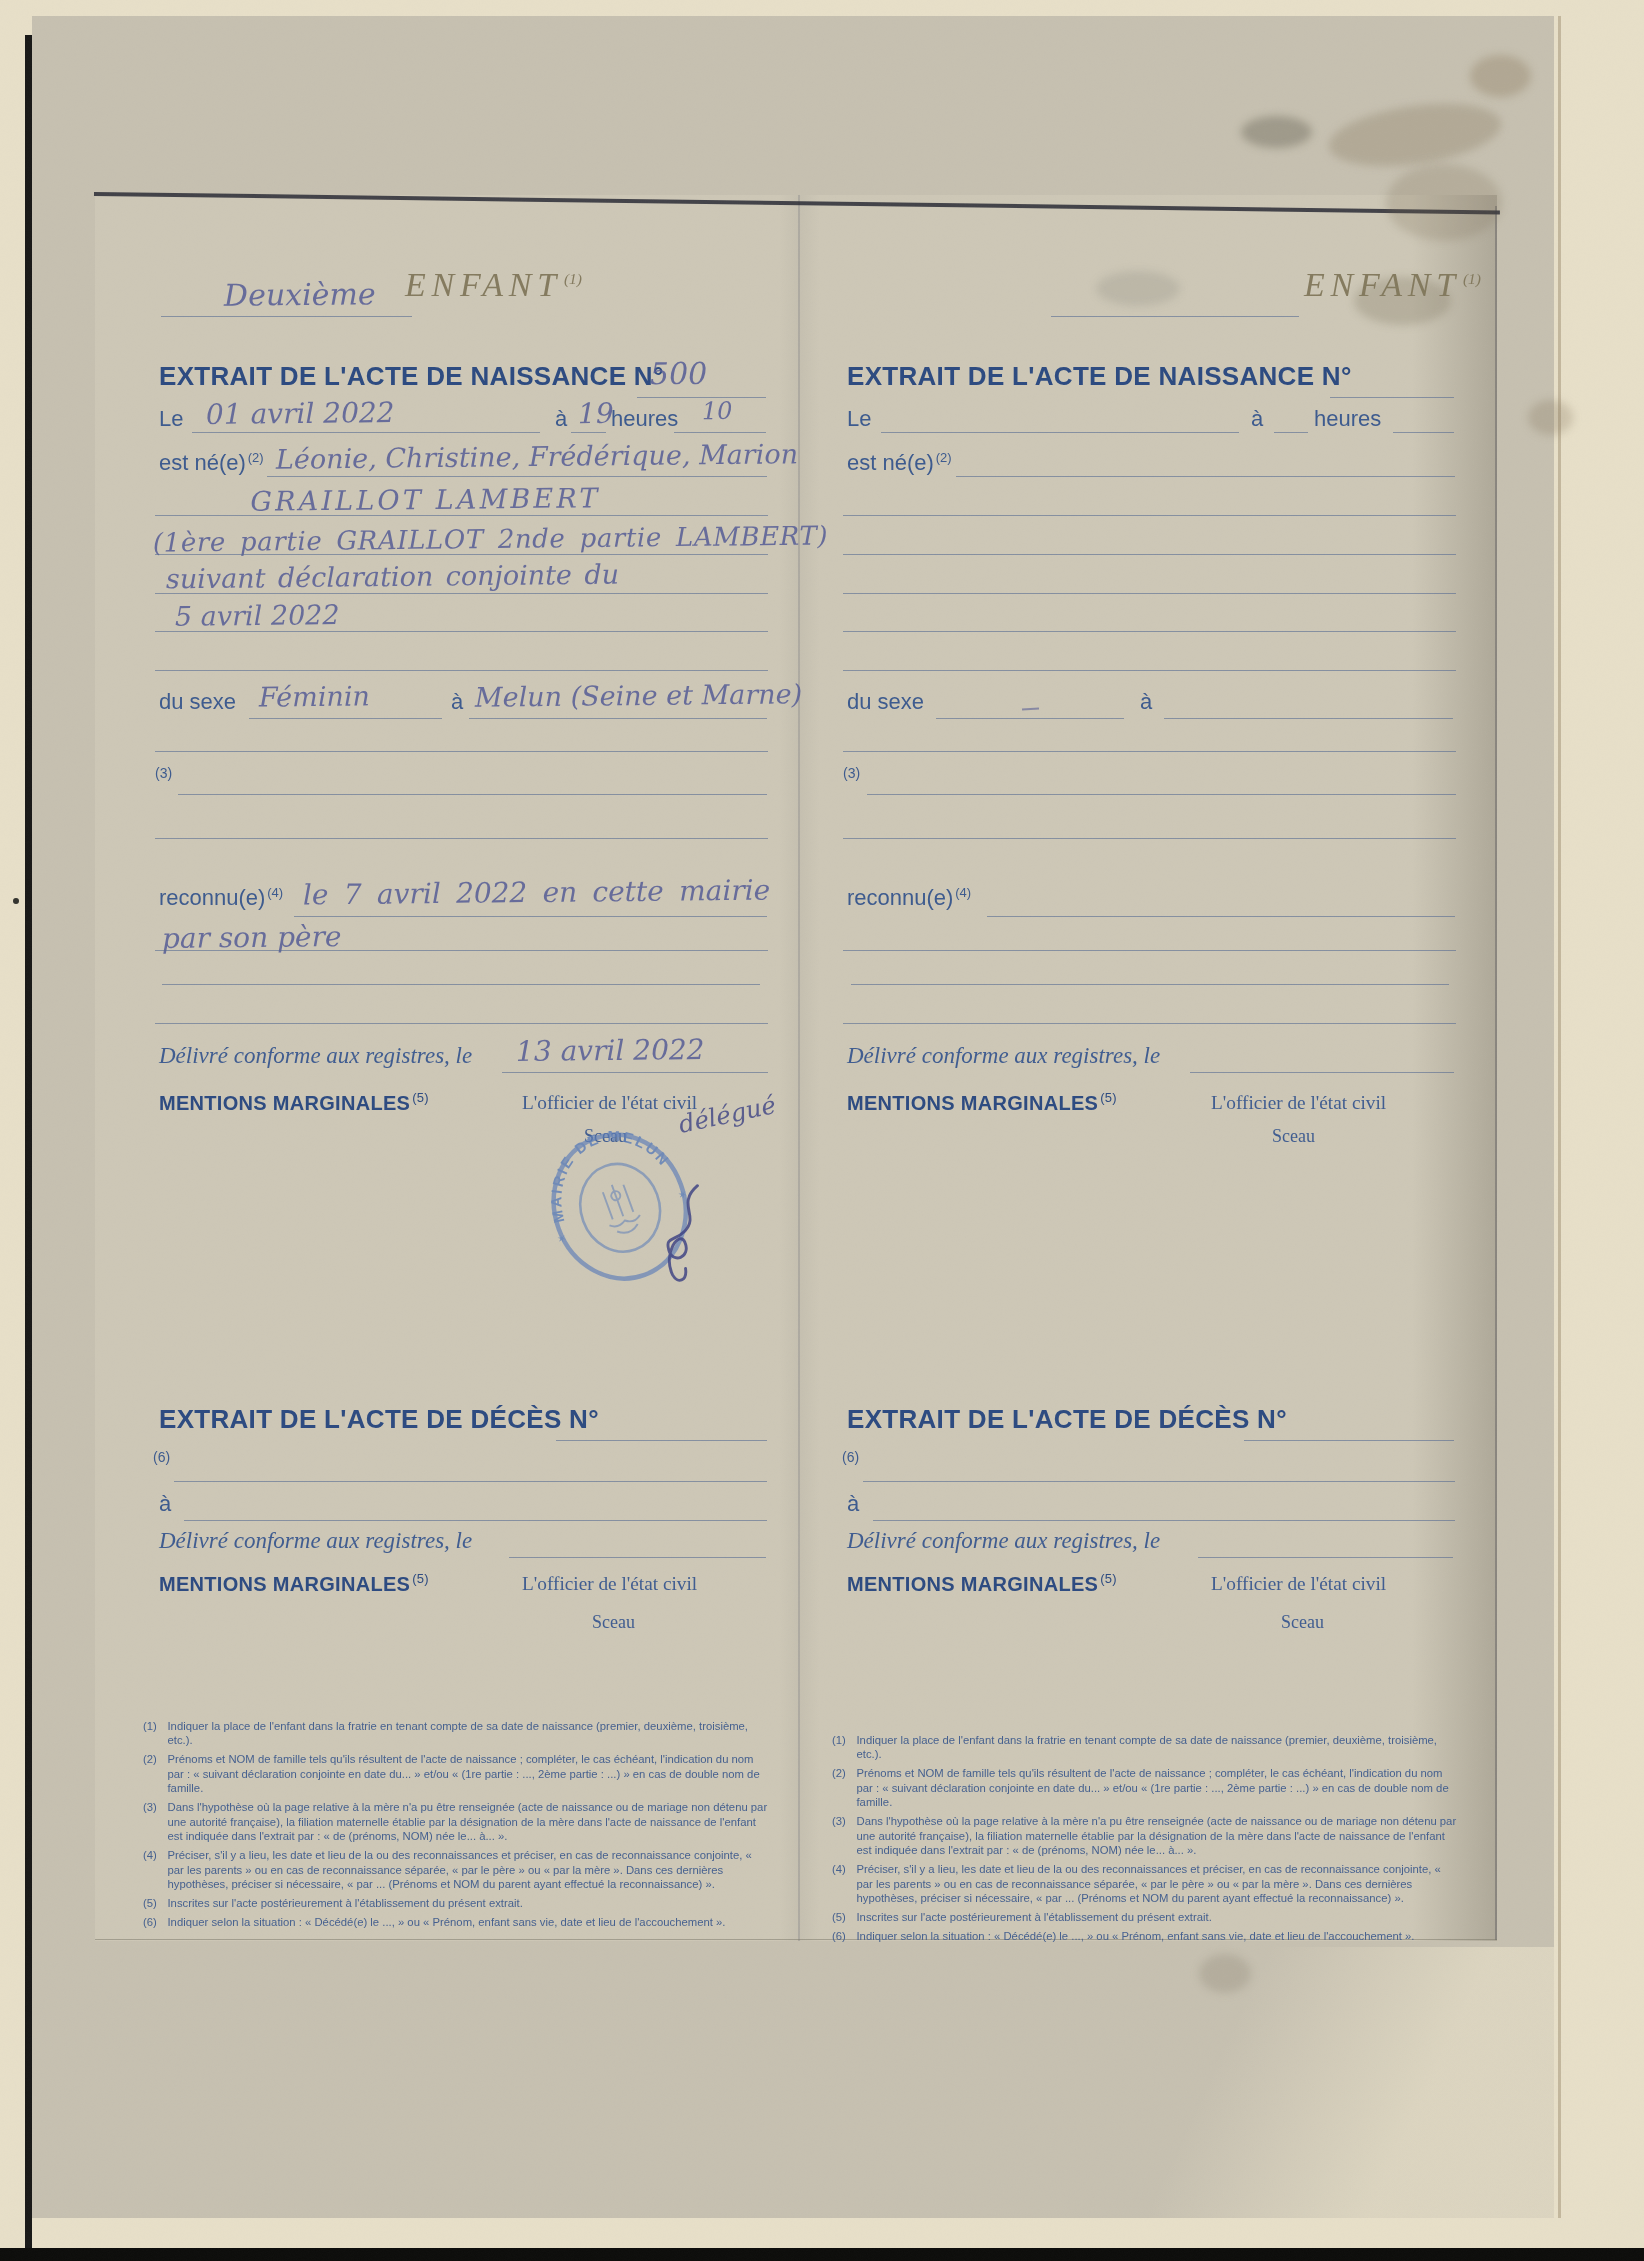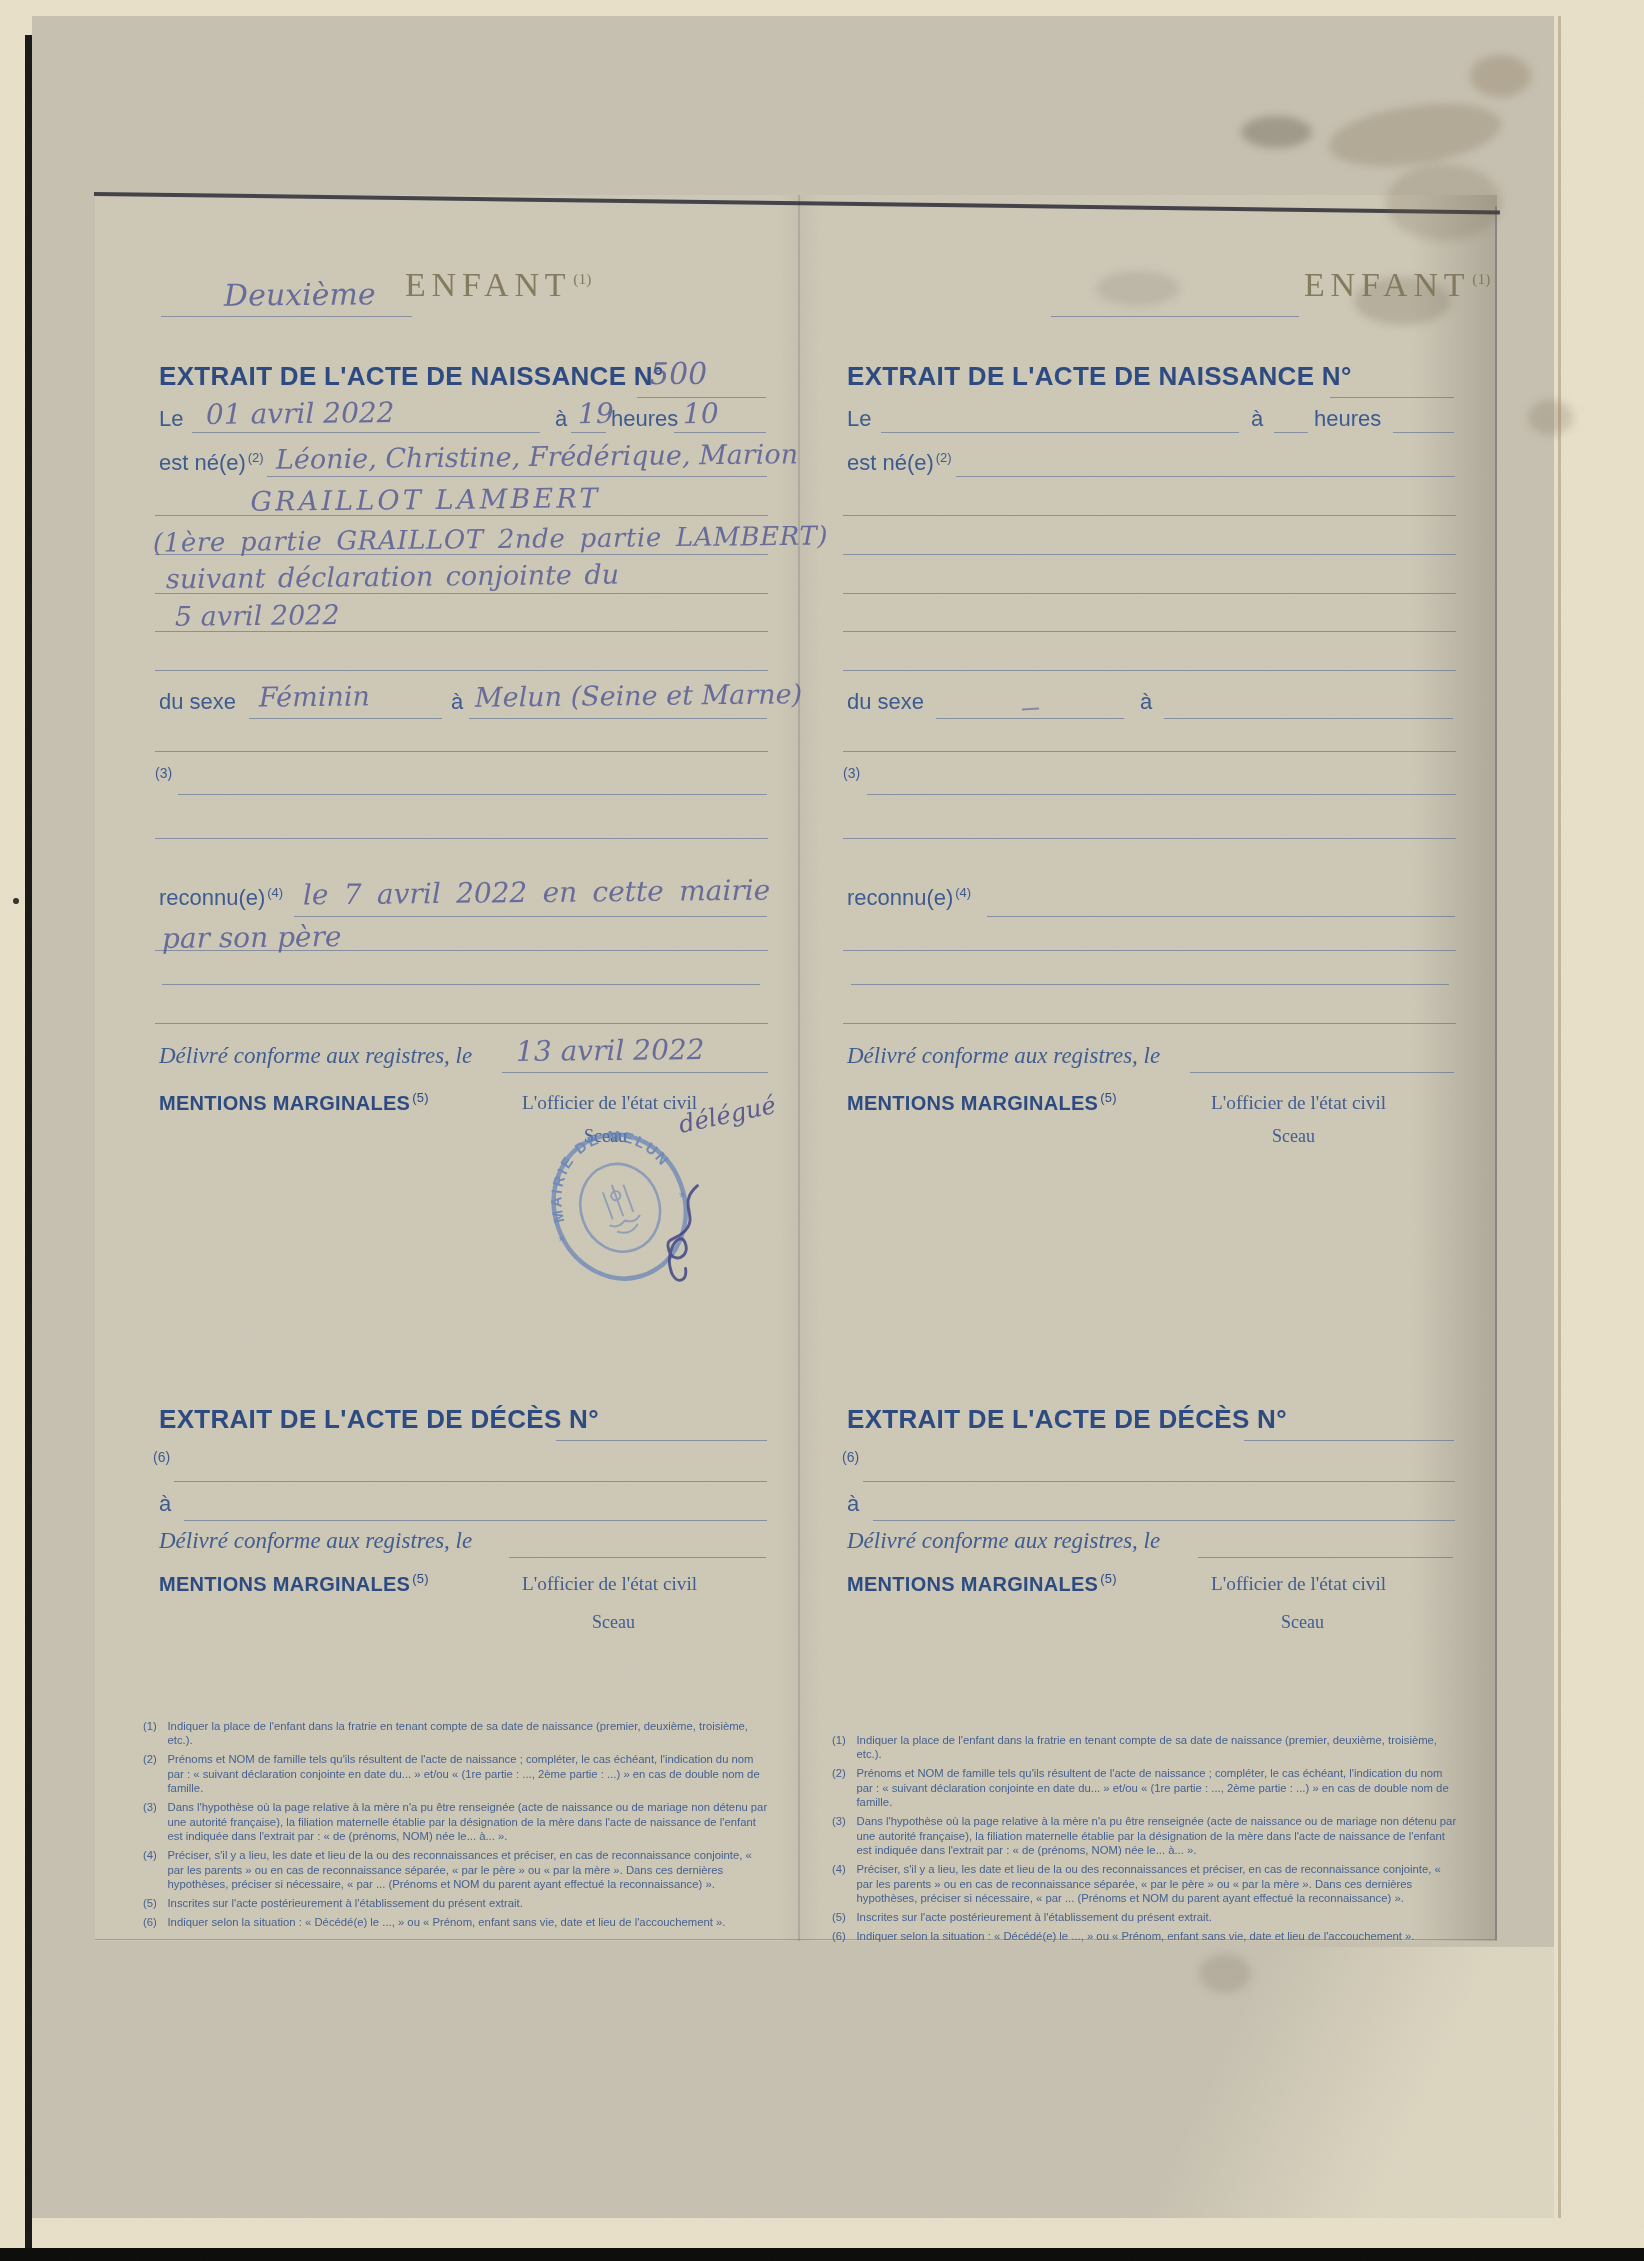--- a/index.html
+++ b/index.html
@@ -25,21 +25,21 @@
         background:linear-gradient(115deg,rgba(232,224,200,0) 45%,rgba(234,226,202,.6) 75%);}
   .stain{border-radius:50%;filter:blur(4.5px);}
   
   .head{font-weight:bold;color:#2c4a80;font-size:26px;letter-spacing:0.3px;white-space:nowrap;}
   .lbl{color:#3c5a8e;font-size:22px;white-space:nowrap;}
   .serif-lbl{font-family:"Liberation Serif",serif;color:#3f5c90;white-space:nowrap;}
   .ital{font-style:italic;}
   .mentions{font-weight:bold;color:#2c4a80;font-size:20px;letter-spacing:0.3px;white-space:nowrap;}
   .sup{font-size:13px;vertical-align:super;margin-left:1.9px;font-weight:normal;}
   .enfant{font-family:"Liberation Serif",serif;font-size:34px;letter-spacing:5.8px;
-          color:rgba(128,118,90,.95);white-space:nowrap;}
+          color:rgba(128,118,90,.95);white-space:nowrap;font-style:italic;}
   .enfant .sup{font-size:15.5px;letter-spacing:0;}
   .rule{height:0;border-bottom:1.3px solid rgba(85,105,145,.6);}
   .hw{font-family:"DejaVu Serif",serif;font-style:italic;color:rgba(88,94,150,.88);
       white-space:nowrap;transform:rotate(-.6deg);}
   .hw-caps{letter-spacing:3.2px;}
   .note-sup{color:#3c5a8e;font-size:14px;}
   .fnotes{color:#45608f;font-size:11.3px;line-height:1.28;}
   .fnote{display:flex;gap:5.2px;margin-bottom:4.5px;}
   .fn-num{flex:0 0 19.3px;}
   .fn-text{flex:1;}
@@ -81,21 +81,21 @@
   <span class="abs hw" style="left:650px;top:356px;font-size:30px;">500</span>
   <div class="abs rule" style="left:637px;top:397px;width:129px;"></div>
 
   <span class="abs lbl" style="left:159px;top:406px;">Le</span>
   <span class="abs hw" style="left:206px;top:397px;font-size:28px;">01 avril 2022</span>
   <div class="abs rule" style="left:192px;top:432px;width:348px;"></div>
   <span class="abs lbl" style="left:555px;top:406px;">à</span>
   <span class="abs hw" style="left:578px;top:397px;font-size:28px;text-align:center;">19</span>
   <div class="abs rule" style="left:571px;top:432px;width:35px;"></div>
   <span class="abs lbl" style="left:611px;top:406px;">heures</span>
-  <span class="abs hw" style="left:683px;top:397px;font-size:28px;text-align:center;">10</span>
+  <span class="abs hw" style="left:702px;top:397px;font-size:24px;text-align:center;">10</span>
   <div class="abs rule" style="left:674px;top:432px;width:92px;"></div>
 
   <span class="abs lbl" style="left:159px;top:450px;"><span>est né(e)</span><span class="sup">(2)</span></span>
   <span class="abs hw" style="left:276px;top:441px;font-size:27px;">Léonie, Christine, Frédérique, Marion</span>
   <div class="abs rule" style="left:267px;top:476px;width:500px;"></div>
 
   <span class="abs hw hw-caps" style="left:232px;top:484px;width:387px;text-align:center;font-size:27px;">GRAILLOT LAMBERT</span>
   <div class="abs rule" style="left:155px;top:515px;width:613px;"></div>
   <span class="abs hw" style="left:153px;top:524px;font-size:26px;letter-spacing:0.6px;word-spacing:5.2px;">(1ère partie GRAILLOT 2nde partie LAMBERT)</span>
   <div class="abs rule" style="left:155px;top:554px;width:613px;"></div>

